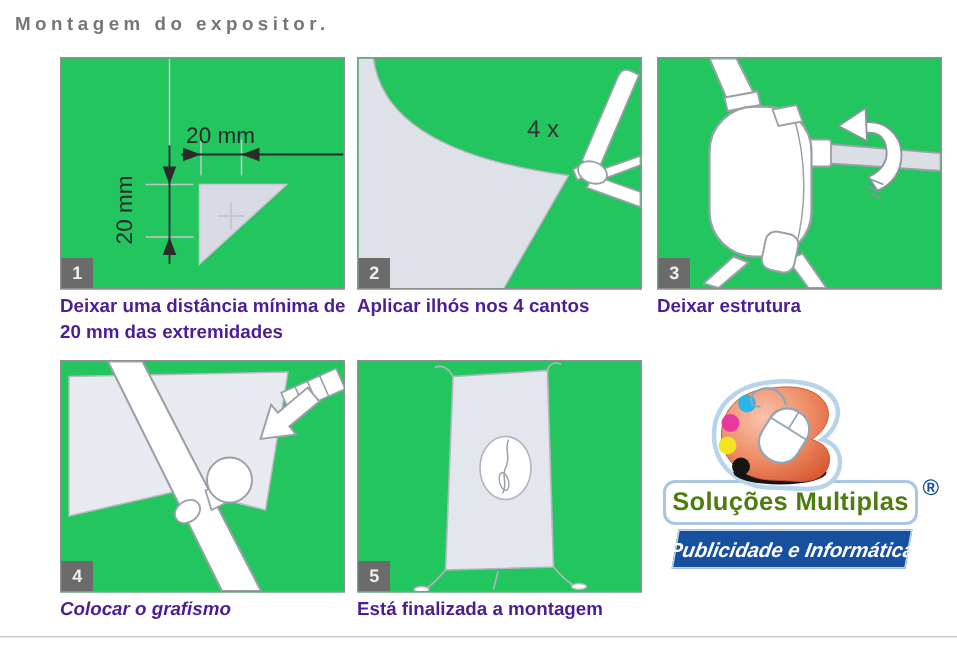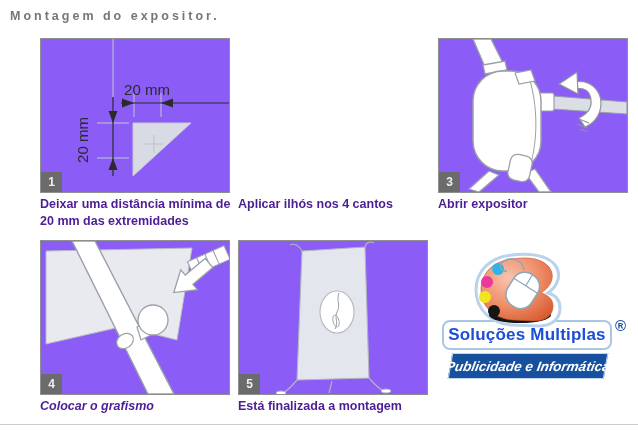--- a/index.html
+++ b/index.html
@@ -5,21 +5,21 @@
   html,body{margin:0;padding:0;background:#fff;}
   .stage{
     position:relative;width:638px;height:438px;background:#ffffff;
     font-family:"Liberation Sans",sans-serif;overflow:hidden;padding-left:35px;
   }
   .title{
     position:absolute;left:10px;top:9px;margin:0;
     font-size:12.5px;font-weight:bold;letter-spacing:3px;color:#767676;
   }
   .panel{
-    position:absolute;width:190px;height:155px;background:#8b5cf6;
+    position:absolute;width:190px;height:155px;background:#22c55e;
     border:1px solid #8f8f8f;box-sizing:border-box;
   }
   .panel svg.illus{position:absolute;left:0;top:0;}
   .p1{left:40px;top:38px;}
   .p2{left:238px;top:38px;}
   .p3{left:438px;top:38px;}
   .p4{left:40px;top:240px;}
   .p5{left:238px;top:240px;}
   .badge{
     position:absolute;left:0;bottom:0;width:21px;height:20px;
@@ -36,21 +36,21 @@
   .c4{left:40px;top:398px;width:196px;font-style:italic;}
   .c5{left:238px;top:398px;width:196px;}
   .logo{position:absolute;left:438px;top:250px;width:200px;height:140px;}
   .logo-palette{position:absolute;left:30px;top:2px;width:110px;height:78px;z-index:2;}
   .logo-name-box{
     position:absolute;left:4px;top:70px;width:170px;height:30px;z-index:1;
     background:#ffffff;border:2px solid #a9c6e3;border-radius:8px;
     box-sizing:border-box;display:flex;align-items:center;justify-content:center;
   }
   .logo-name-box span{
-    font-size:17px;font-weight:bold;color:#1d4ed8;letter-spacing:0.2px;white-space:nowrap;
+    font-size:17px;font-weight:bold;color:#4d7c0f;letter-spacing:0.2px;white-space:nowrap;
   }
   .logo-reg{
     position:absolute;left:177px;top:67px;font-size:15px;font-weight:bold;color:#17509e;
   }
   .logo-tagline-box{
     position:absolute;left:12px;top:103px;width:156px;height:26px;
     background:#17509e;border:1px solid #c2d6ec;box-sizing:border-box;
     transform:skewX(-10deg);display:flex;align-items:center;justify-content:center;
   }
   .logo-tagline-box span{
@@ -84,20 +84,33 @@
       <polygon points="120,64 132,59.5 132,68.5" fill="#2b2b2b"></polygon>
       <line x1="72" y1="58" x2="72" y2="137" stroke="#2b2b2b" stroke-width="1.2"></line>
       <polygon points="72,84 67.5,72 76.5,72" fill="#2b2b2b"></polygon>
       <polygon points="72,119 67.5,131 76.5,131" fill="#2b2b2b"></polygon>
       <text class="dimtext" x="106" y="56" text-anchor="middle">20 mm</text>
       <text class="dimtext" text-anchor="middle" transform="translate(47,101) rotate(-90)">20 mm</text>
     </svg>
     <div class="badge">1</div>
   </section>
 
+  <section class="panel p2">
+    <svg class="illus" width="188" height="153" viewBox="0 0 188 153">
+      <path d="M 10,0 Q 18,62 140,78 L 97,153 L 0,153 L 0,0 Z" fill="#dfe1e8"></path>
+      <path d="M 10,0 Q 18,62 140,78 L 97,153" fill="none" stroke="#b4b7c1" stroke-width="1"></path>
+      <path d="M 143,74 L 152,69 L 155,76 L 146,81 Z" fill="#fff" stroke="#9aa0a8" stroke-width="1.2"></path>
+      <path d="M 149,68 L 173,12 Q 176,5 183,9 L 187,11 L 160,74 Z" fill="#fff" stroke="#9aa0a8" stroke-width="1.2"></path>
+      <path d="M 162,74 L 188,65 L 188,71 L 164,80 Z" fill="#fff" stroke="#9aa0a8" stroke-width="1.2"></path>
+      <path d="M 157,78 L 188,89 L 188,99 L 152,86 Z" fill="#fff" stroke="#9aa0a8" stroke-width="1.2"></path>
+      <ellipse cx="156" cy="76" rx="10" ry="7" transform="rotate(22 156 76)" fill="#fff" stroke="#9aa0a8" stroke-width="1.2"></ellipse>
+      <text class="counttext" x="123" y="52" text-anchor="middle">4 x</text>
+    </svg>
+    <div class="badge">2</div>
+  </section>
 
   <section class="panel p3">
     <svg class="illus" width="188" height="153" viewBox="0 0 188 153">
       <polygon points="34,0 52,0 64,24 46,28" fill="#fff" stroke="#9aa0a8" stroke-width="1.3"></polygon>
       <polygon points="44,26 66,22 68,31 46,35" fill="#fff" stroke="#9aa0a8" stroke-width="1.3"></polygon>
       <polygon points="50,132 60,136 40,153 30,150" fill="#fff" stroke="#9aa0a8" stroke-width="1.3"></polygon>
       <polygon points="86,134 96,130 112,153 100,153" fill="#fff" stroke="#9aa0a8" stroke-width="1.3"></polygon>
       <polygon points="114,57 188,63 188,75 114,70" fill="#dcdee6" stroke="#9aa0a8" stroke-width="1.2"></polygon>
       <rect x="99" y="54" width="16" height="18" rx="2" fill="#fff" stroke="#9aa0a8" stroke-width="1.2"></rect>
       <rect x="34" y="32" width="68" height="100" rx="30" fill="#fff" stroke="#9aa0a8" stroke-width="1.5"></rect>
@@ -145,21 +158,21 @@
       <ellipse cx="147" cy="150" rx="5" ry="2" fill="#fff" stroke="#b2b5bf" stroke-width="1"></ellipse>
       <ellipse cx="98" cy="71" rx="17" ry="21" fill="#fff" stroke="#b2b5bf" stroke-width="1.1"></ellipse>
       <path d="M 100,52 C 97,60 102,64 98,71 C 95,77 100,81 96,88" fill="none" stroke="#9aa0a8" stroke-width="1"></path>
       <ellipse cx="97" cy="80" rx="3" ry="6" transform="rotate(-14 97 80)" fill="none" stroke="#9aa0a8" stroke-width="0.9"></ellipse>
     </svg>
     <div class="badge">5</div>
   </section>
 
   <p class="caption c1">Deixar uma distância mínima de 20 mm das extremidades</p>
   <p class="caption c2">Aplicar ilhós nos 4 cantos</p>
-  <p class="caption c3">Abrir expositor</p>
+  <p class="caption c3">Deixar estrutura</p>
   <p class="caption c4">Colocar o grafismo</p>
   <p class="caption c5">Está finalizada a montagem</p>
 
   <div class="logo">
     <svg class="logo-palette" viewBox="0 0 110 78">
       <defs>
         <radialGradient id="palGrad" cx="38%" cy="32%" r="80%">
           <stop offset="0%" stop-color="#f9c3ae"></stop>
           <stop offset="55%" stop-color="#ee8d67"></stop>
           <stop offset="100%" stop-color="#d85a31"></stop>

